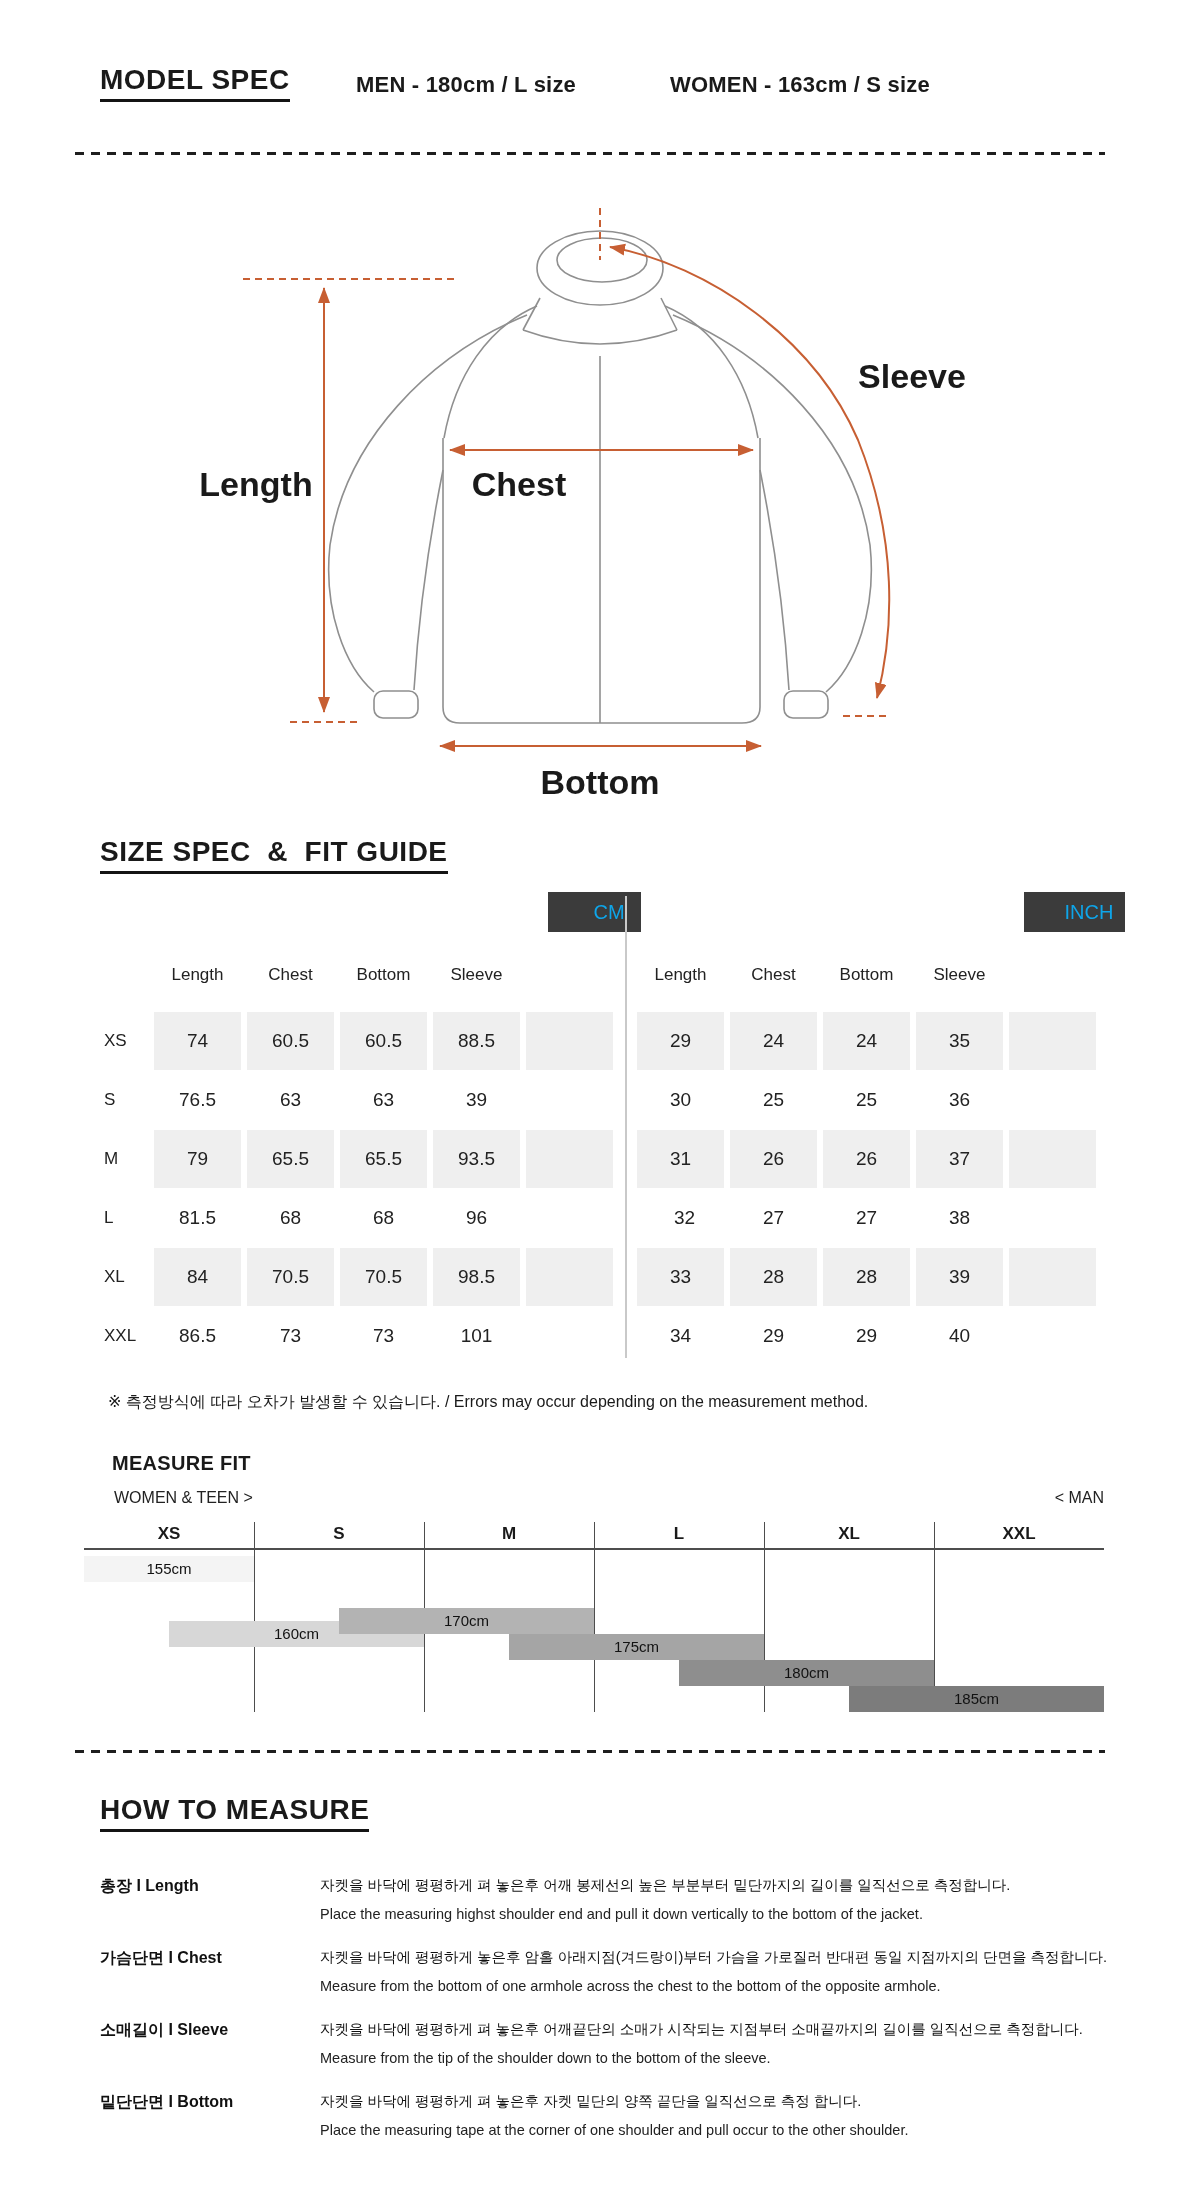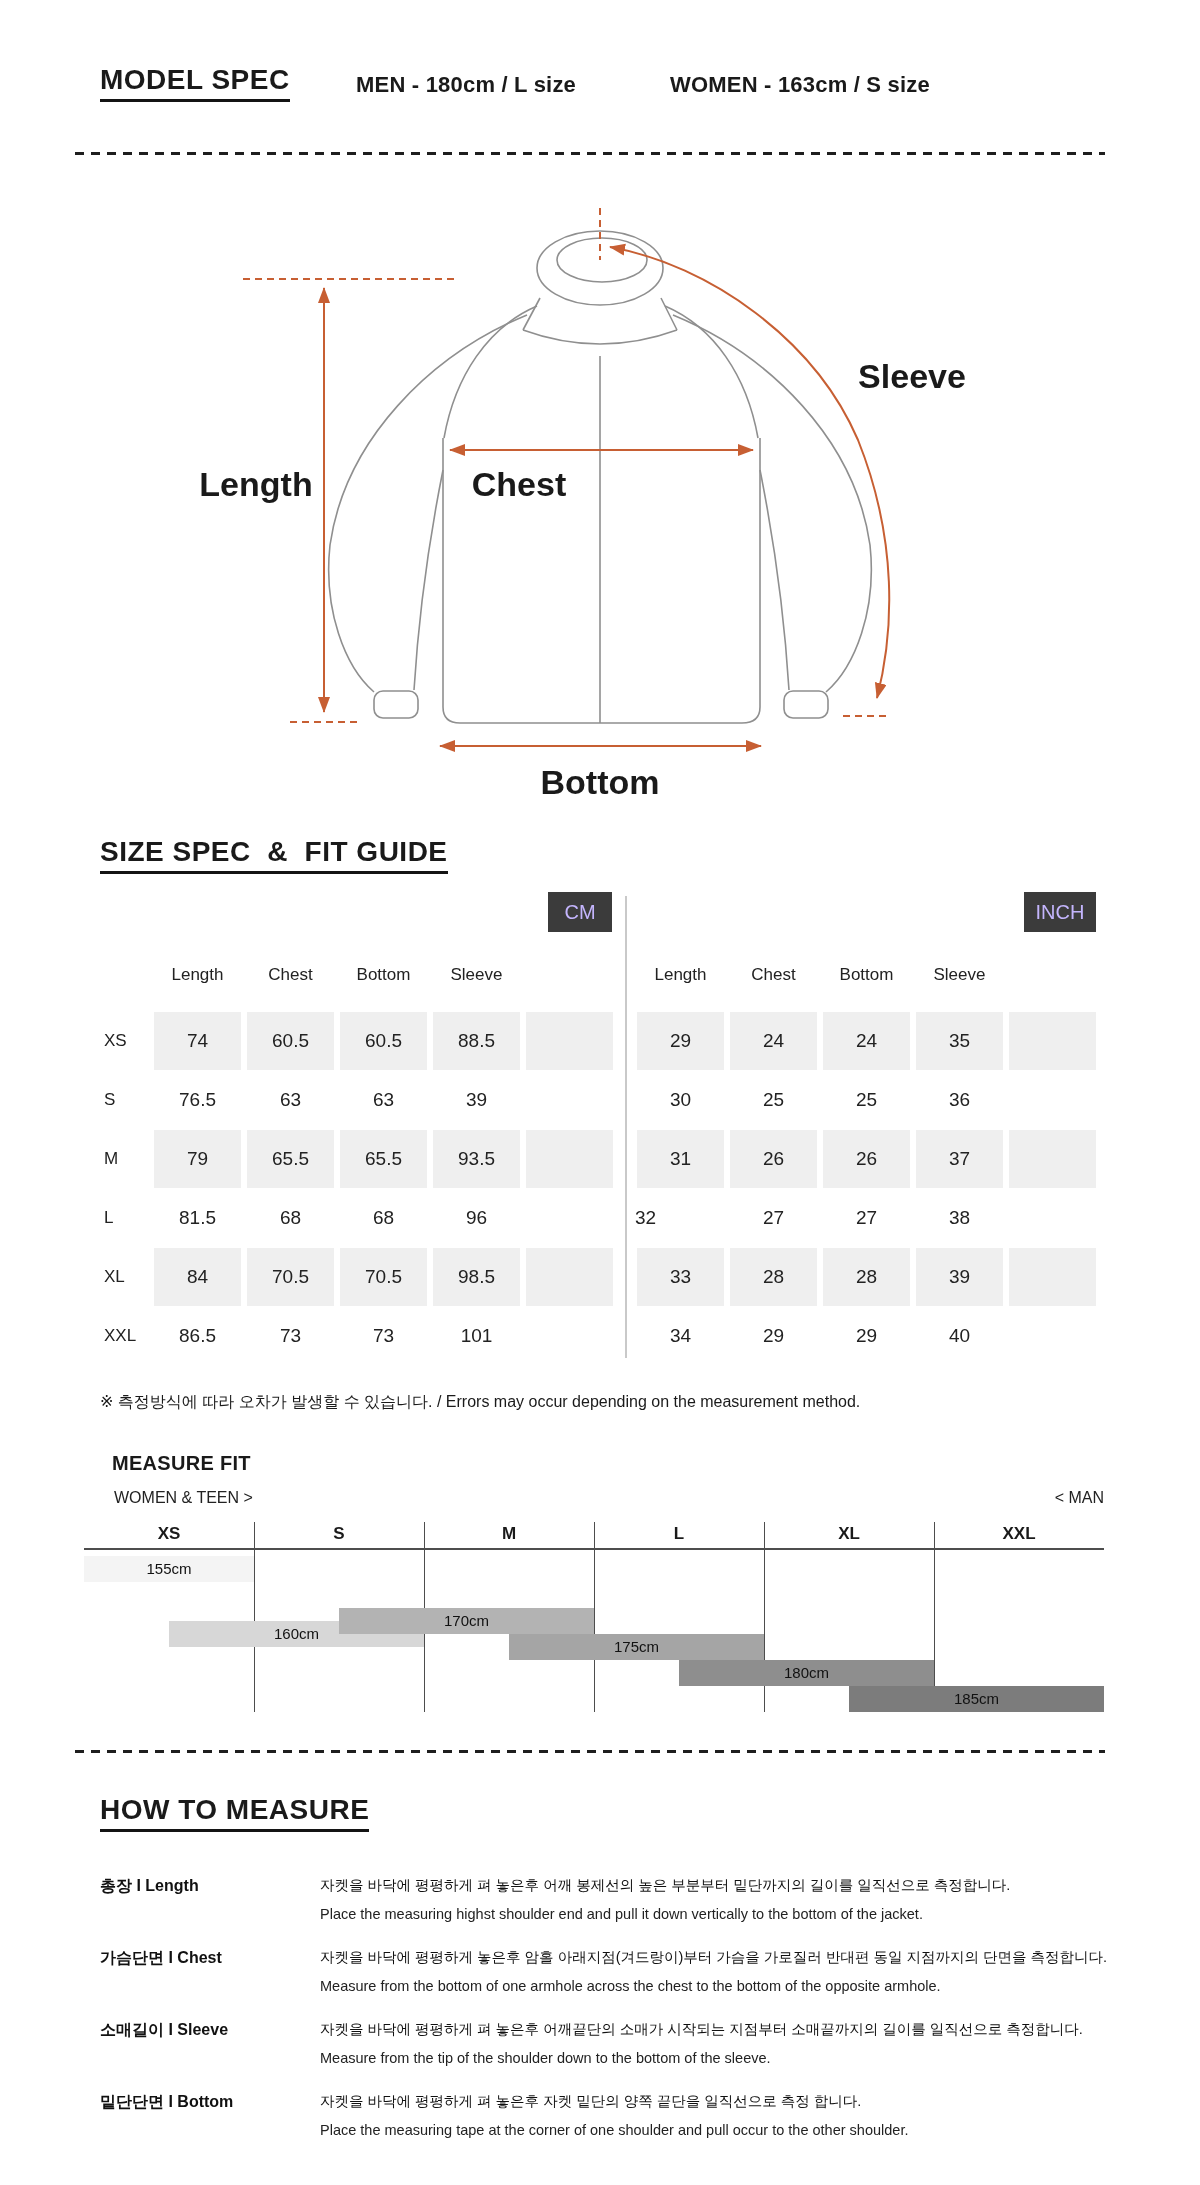--- a/index.html
+++ b/index.html
@@ -2,21 +2,21 @@
 <html><head>
 <meta charset="utf-8">
 <style>
   html,body{margin:0;padding:0;background:#fff;}
   .page{position:relative;width:1200px;height:2185px;background:#ffffff;overflow:hidden;
         font-family:"Liberation Sans","DejaVu Sans",sans-serif;color:#1a1a1a;border-radius:19px;}
   .abs{position:absolute;}
   .h1{font-size:28px;font-weight:bold;letter-spacing:.5px;border-bottom:3px solid #141414;padding-bottom:3px;display:inline-block;}
   .hdr-info{font-size:22px;font-weight:bold;letter-spacing:.2px;}
   .dashline{height:3px;background:repeating-linear-gradient(90deg,#1e1e1e 0 9px,transparent 9px 16px);}
-  .badge{background:#3b3b3b;color:#c4b5fd;font-size:20px;text-align:center;line-height:40px;height:40px;}
+  .badge{background:#3b3b3b;color:#0ea5e9;font-size:20px;text-align:center;line-height:40px;height:40px;padding-left:29px;}
   .tbl-divider{width:0;border-left:2px solid #c9c9c9;}
   .th{position:absolute;font-size:17px;color:#222;text-align:center;height:26px;line-height:26px;}
   .size-label{position:absolute;font-size:17px;color:#222;text-align:left;}
   .cell{position:absolute;font-size:19px;color:#222;text-align:center;}
   .cell.shaded{background:#efefef;}
   .note{font-size:16px;color:#1a1a1a;}
   .fit-title{font-size:20px;font-weight:bold;letter-spacing:.3px;}
   .fit-sub{font-size:16px;color:#222;}
   .fit-size{position:absolute;font-size:17px;font-weight:600;text-align:center;height:24px;line-height:24px;}
   .vline{position:absolute;width:0;border-left:1px solid #4d4d4d;}
@@ -90,21 +90,21 @@
   </svg>
 
   <div class="abs" style="left:100px;top:836px;">
     <span class="h1" style="white-space:pre;">SIZE SPEC  &amp;  FIT GUIDE</span>
   </div>
 
   <div class="abs badge" style="left:548px;top:892px;width:64px;">CM</div>
   <div class="abs badge" style="left:1024px;top:892px;width:72px;">INCH</div>
   <div class="abs tbl-divider" style="left:625px;top:896px;height:462px;"></div>
 
-  <div class="abs note" style="left:100px;top:1392px;text-align:right;">※ 측정방식에 따라 오차가 발생할 수 있습니다. / Errors may occur depending on the measurement method.</div>
+  <div class="abs note" style="left:108px;top:1392px;text-align:right;">※ 측정방식에 따라 오차가 발생할 수 있습니다. / Errors may occur depending on the measurement method.</div>
 
   <div class="abs fit-title" style="left:112px;top:1452px;">MEASURE FIT</div>
   <div class="abs fit-sub" style="left:114px;top:1489px;">WOMEN &amp; TEEN &gt;</div>
   <div class="abs fit-sub" style="right:96px;top:1489px;">&lt; MAN</div>
   <div class="abs fit-topline" style="left:84px;top:1548px;width:1020px;"></div>
 
   <div class="abs dashline" style="left:75px;top:1750px;width:1030px;"></div>
 
   <div class="abs" style="left:100px;top:1794px;">
     <span class="h1">HOW TO MEASURE</span>
@@ -162,21 +162,21 @@
     <div class="cell" style="left: 637px; top: 1071px; width: 87px; height: 58px; line-height: 58px;">30</div>
     <div class="cell" style="left: 730px; top: 1071px; width: 87px; height: 58px; line-height: 58px;">25</div>
     <div class="cell" style="left: 823px; top: 1071px; width: 87px; height: 58px; line-height: 58px;">25</div>
     <div class="cell" style="left: 916px; top: 1071px; width: 87px; height: 58px; line-height: 58px;">36</div>
     <div class="cell" style="left: 1009px; top: 1071px; width: 87px; height: 58px; line-height: 58px;"></div>
     <div class="cell shaded" style="left: 637px; top: 1130px; width: 87px; height: 58px; line-height: 58px;">31</div>
     <div class="cell shaded" style="left: 730px; top: 1130px; width: 87px; height: 58px; line-height: 58px;">26</div>
     <div class="cell shaded" style="left: 823px; top: 1130px; width: 87px; height: 58px; line-height: 58px;">26</div>
     <div class="cell shaded" style="left: 916px; top: 1130px; width: 87px; height: 58px; line-height: 58px;">37</div>
     <div class="cell shaded" style="left: 1009px; top: 1130px; width: 87px; height: 58px; line-height: 58px;"></div>
-    <div class="cell" style="left: 602px; top: 1189px; width: 87px; height: 48px; line-height: 58px;">32</div>
+    <div class="cell" style="left: 641px; top: 1189px; width: 87px; height: 48px; line-height: 58px;">32</div>
     <div class="cell" style="left: 730px; top: 1189px; width: 87px; height: 58px; line-height: 58px;">27</div>
     <div class="cell" style="left: 823px; top: 1189px; width: 87px; height: 58px; line-height: 58px;">27</div>
     <div class="cell" style="left: 916px; top: 1189px; width: 87px; height: 58px; line-height: 58px;">38</div>
     <div class="cell" style="left: 1009px; top: 1189px; width: 87px; height: 58px; line-height: 58px;"></div>
     <div class="cell shaded" style="left: 637px; top: 1248px; width: 87px; height: 58px; line-height: 58px;">33</div>
     <div class="cell shaded" style="left: 730px; top: 1248px; width: 87px; height: 58px; line-height: 58px;">28</div>
     <div class="cell shaded" style="left: 823px; top: 1248px; width: 87px; height: 58px; line-height: 58px;">28</div>
     <div class="cell shaded" style="left: 916px; top: 1248px; width: 87px; height: 58px; line-height: 58px;">39</div>
     <div class="cell shaded" style="left: 1009px; top: 1248px; width: 87px; height: 58px; line-height: 58px;"></div>
     <div class="cell" style="left: 637px; top: 1307px; width: 87px; height: 58px; line-height: 58px;">34</div>

